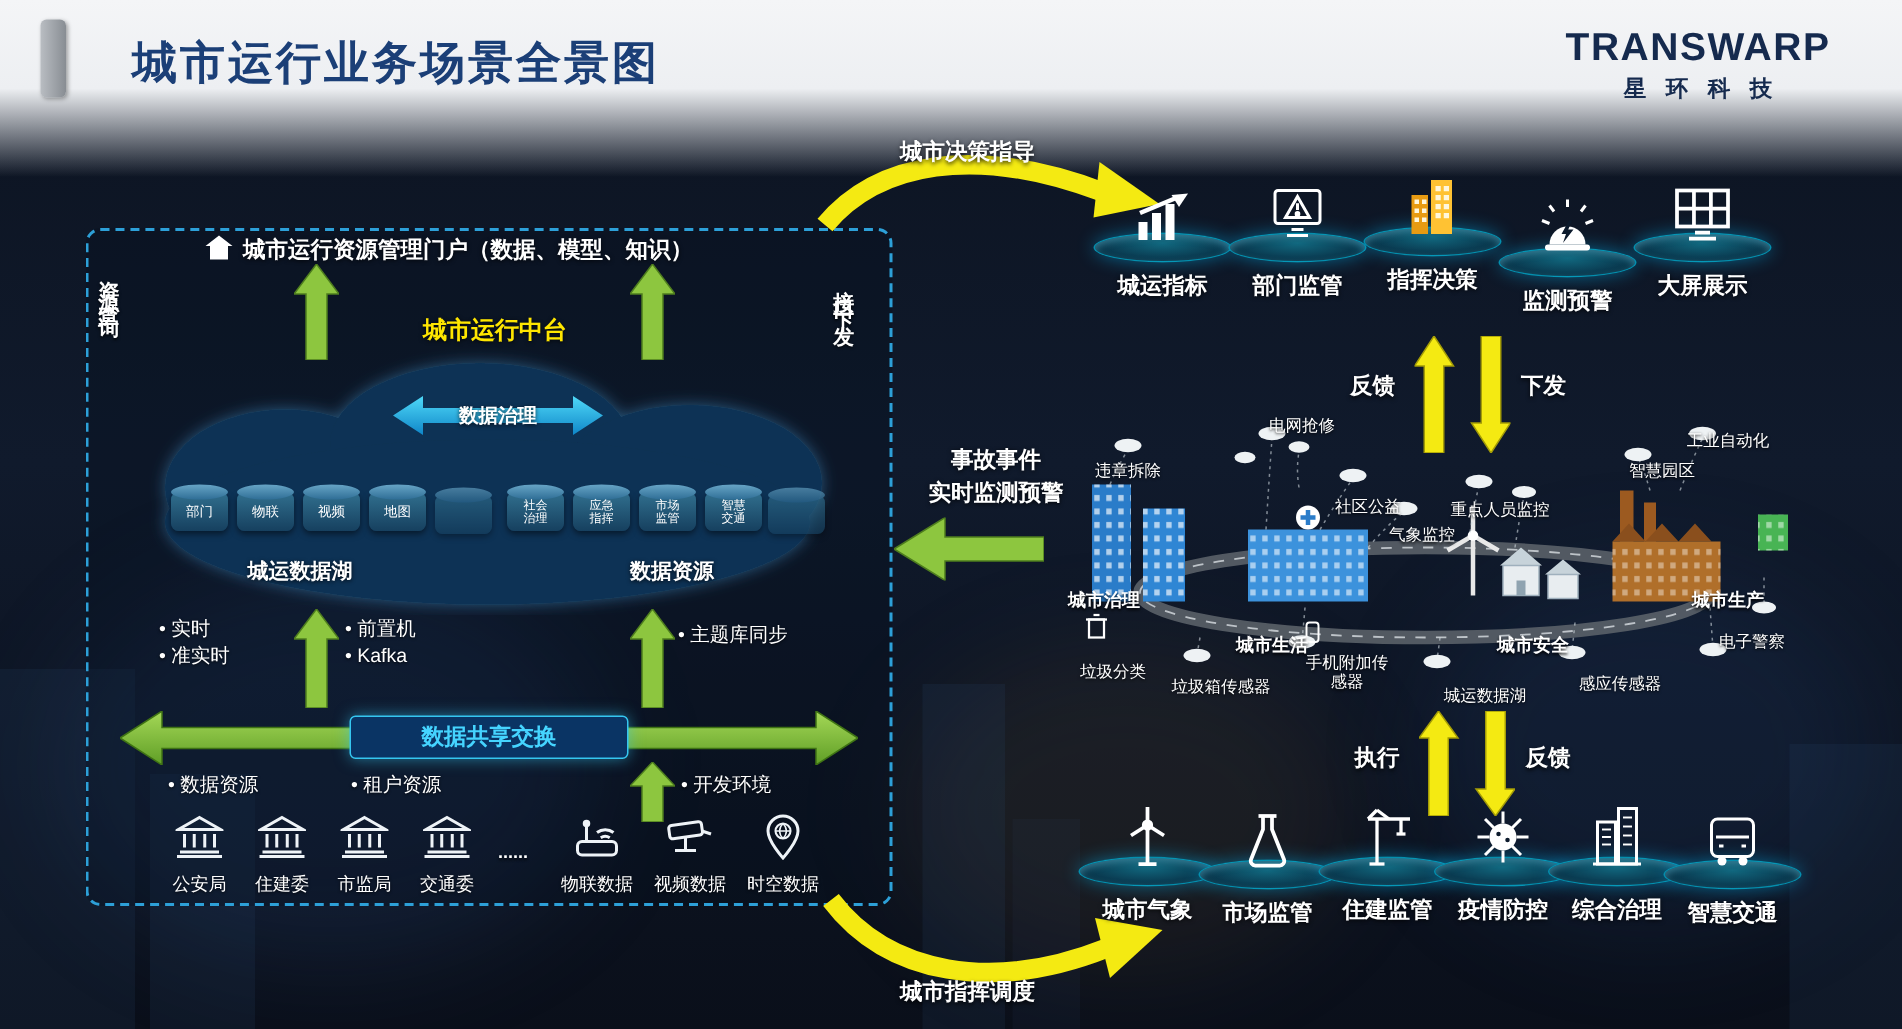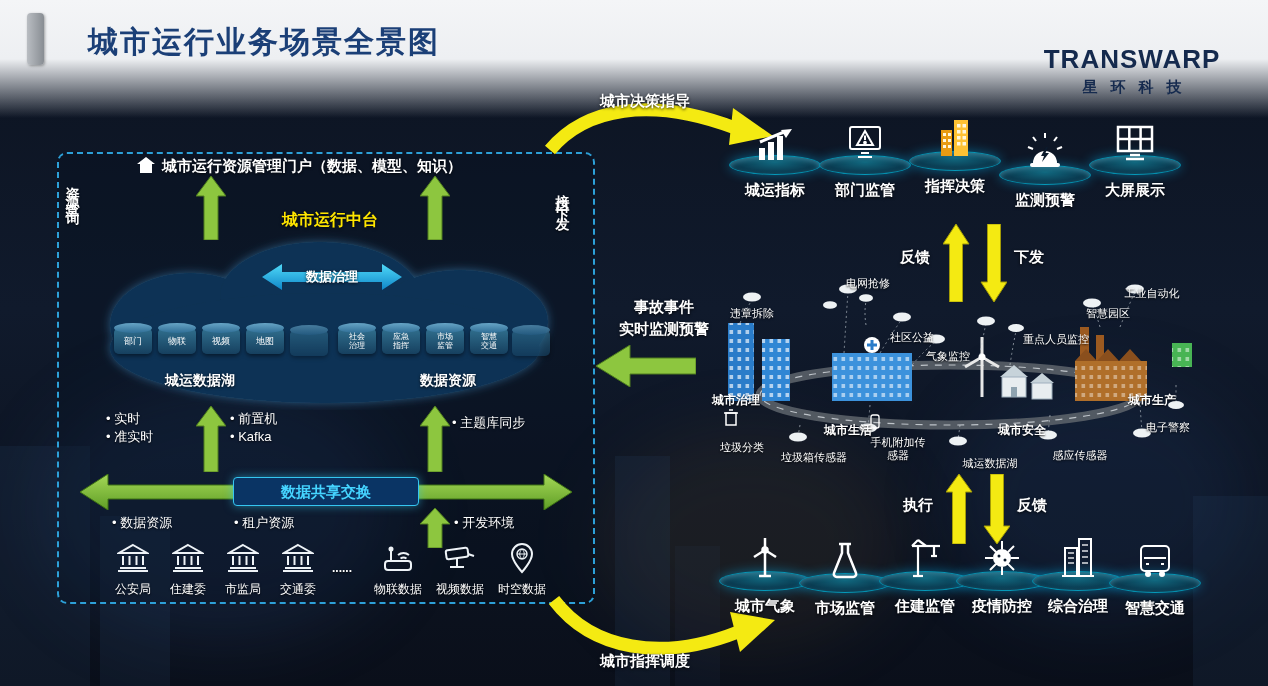--- a/index.html
+++ b/index.html
@@ -59,21 +59,21 @@
   <div class="glow" style="left:950px;top:380px;width:300px;height:240px;background:rgba(40,80,140,.15);"></div>
   <div class="sil" style="left:0;bottom:0;width:90px;height:240px;"></div>
   <div class="sil" style="left:100px;bottom:0;width:70px;height:170px;"></div>
   <div class="sil" style="left:615px;bottom:0;width:55px;height:230px;"></div>
   <div class="sil" style="left:675px;bottom:0;width:45px;height:140px;opacity:.6;"></div>
   <div class="sil" style="right:0;bottom:0;width:75px;height:190px;"></div>
 
   <div class="topband"></div>
   <div class="abs" style="left:27px;top:13px;width:17px;height:52px;background:linear-gradient(90deg,#b9bdc2,#888d93);border-radius:4px;box-shadow:1px 1px 3px rgba(0,0,0,.35);"></div>
   <div class="abs" style="left:88px;top:22px;font-size:30px;font-weight:bold;color:#1b3f77;letter-spacing:2px;">城市运行业务场景全景图</div>
-  <div class="abs" style="right:34px;top:16px;width:204px;text-align:center;margin-top:28px;">
+  <div class="abs" style="right:34px;top:16px;width:204px;text-align:center;">
     <div style="font-size:26px;font-weight:900;color:#152a4e;letter-spacing:1px;">TRANSWARP</div>
     <div style="font-size:15px;font-weight:bold;color:#152a4e;letter-spacing:13px;margin-top:3px;padding-left:13px;">星环科技</div>
   </div>
 
   <div class="abs panel" style="left:57px;top:152px;width:538px;height:452px;"></div>
 
   <div class="abs vtext" style="left:64px;top:176px;">资源查询</div>
   <div class="abs vtext" style="left:554px;top:182px;">接口下发</div>
 
   <svg class="abs" style="left:136px;top:156px;" width="20" height="18" viewBox="0 0 20 18">
@@ -483,21 +483,21 @@
         <line x1="49" y1="145" x2="53" y2="145"></line>
     </g>
 
     <rect x="191" y="150" width="8" height="13" rx="2" stroke="#fff" fill="none" stroke-width="1.3"></rect>
   </svg>
 
   <div class="scn" style="left:752px;top:306px;">违章拆除</div>
   <div class="scn" style="left:868px;top:276px;">电网抢修</div>
   <div class="scn" style="left:912px;top:330px;">社区公益</div>
   <div class="scn" style="left:948px;top:349px;">气象监控</div>
-  <div class="scn" style="left:1056px;top:332px;font-family:Liberation Serif, serif;">重点人员监控</div>
+  <div class="scn" style="left:1000px;top:332px;font-family:Liberation Serif, serif;">重点人员监控</div>
   <div class="scn" style="left:1108px;top:306px;">智慧园区</div>
   <div class="scn" style="left:1152px;top:286px;">工业自动化</div>
   <div class="scn scn-b" style="left:736px;top:392px;">城市治理</div>
   <div class="scn scn-b" style="left:848px;top:422px;">城市生活</div>
   <div class="scn" style="left:742px;top:440px;">垃圾分类</div>
   <div class="scn" style="left:814px;top:450px;">垃圾箱传感器</div>
   <div class="scn scn-wrap" style="left:898px;top:436px;">手机附加传感器</div>
   <div class="scn" style="left:990px;top:456px;">城运数据湖</div>
   <div class="scn scn-b" style="left:1022px;top:422px;">城市安全</div>
   <div class="scn" style="left:1080px;top:448px;">感应传感器</div>

